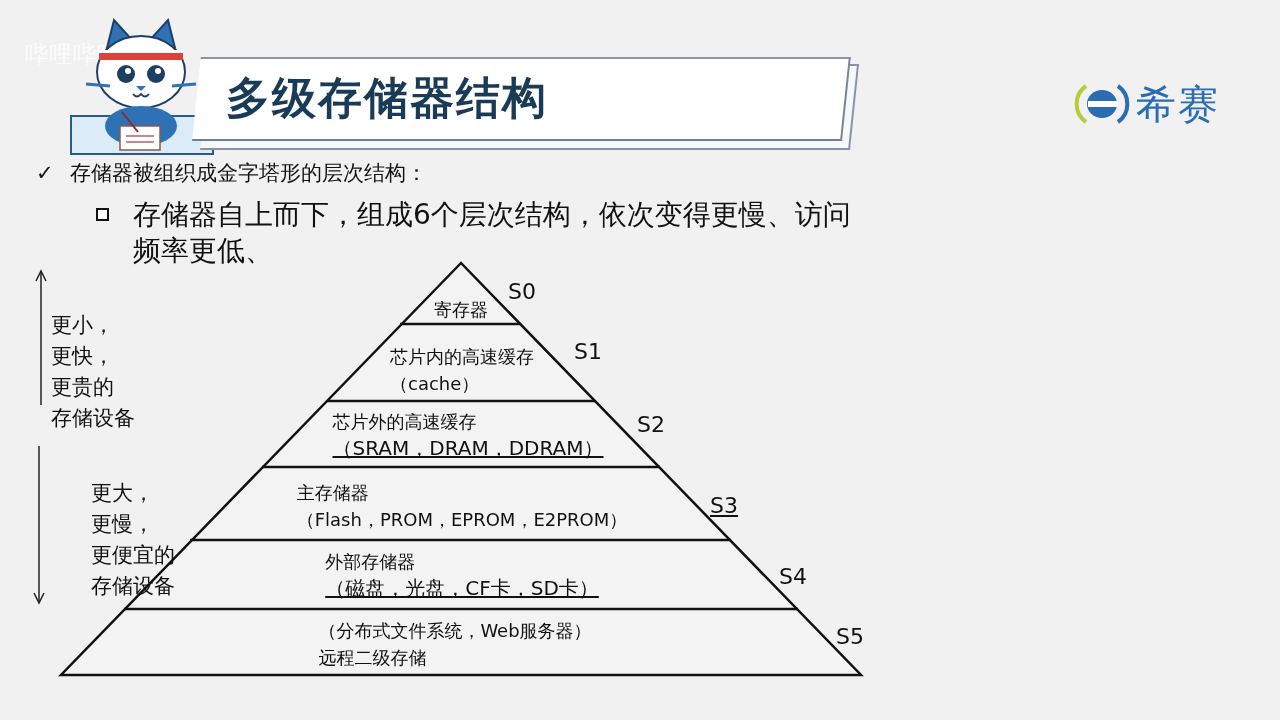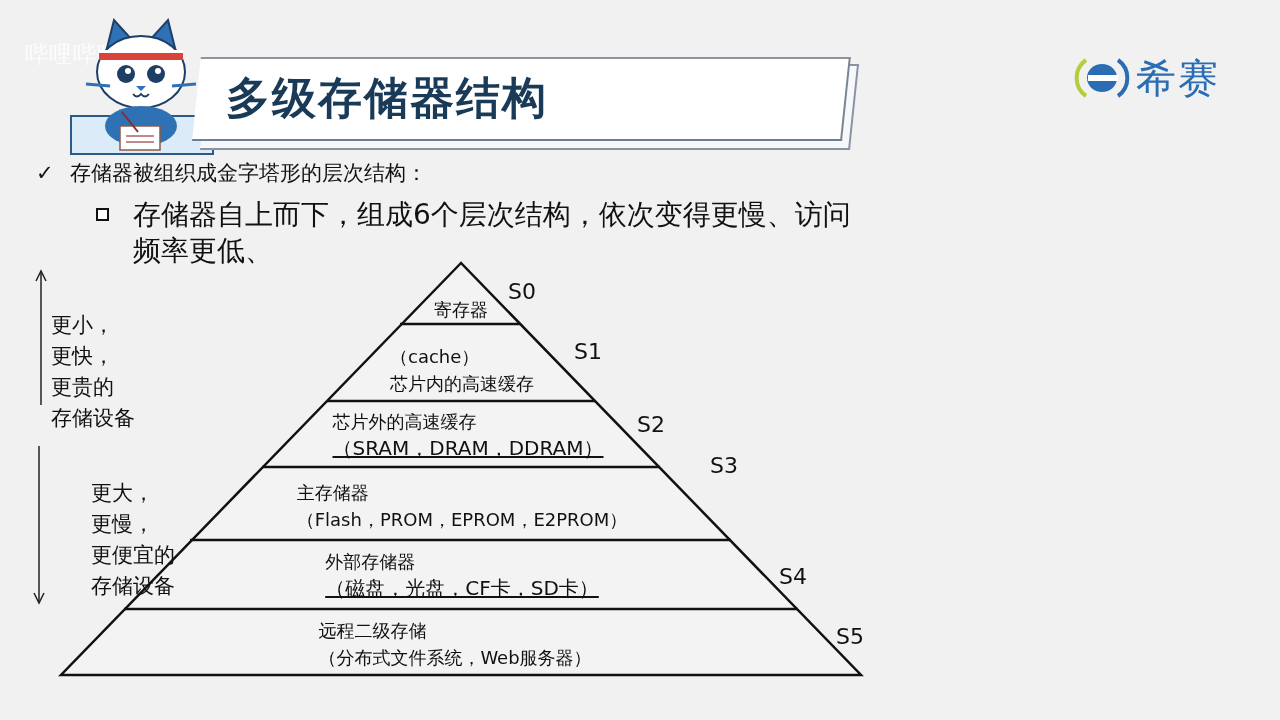--- a/index.html
+++ b/index.html
@@ -33,21 +33,21 @@
   .mascot-desk {
     position:absolute; left:70px; top:115px; width:140px; height:36px;
     background:#dcebf8; border:2px solid #2a5a88;
   }
   .watermark {
     position:absolute; left:25px; top:39px; font-size:23px; color:#ffffff;
     opacity:0.85; letter-spacing:1px;
   }
 
   
-  .logo { position:absolute; left:1072px; top:54px; display:flex; align-items:center; }
+  .logo { position:absolute; left:1072px; top:80px; display:flex; align-items:center; }
   .logo-text { font-size:40px; color:#2b6db3; letter-spacing:2px; margin-left:4px; line-height:48px; }
 
   
   .bullet1 { position:absolute; left:36px; top:158px; font-size:21px; line-height:30px; }
   .bullet1 .mark { display:inline-block; width:34px; }
   .bullet2 { position:absolute; left:96px; top:197px; font-size:28px; line-height:36px; width:780px; }
   .square {
     position:absolute; left:0; top:11px; width:9px; height:9px; border:2px solid #111; background:#fff;
   }
   .bullet2 .txt { margin-left:37px; display:block; }
@@ -135,38 +135,38 @@
   <div>更大，</div>
   <div>更慢，</div>
   <div>更便宜的</div>
   <div>存储设备</div>
 </div>
 
 <div class="lvl" style="left:461px;top:296px;">
   <div>寄存器</div>
 </div>
 <div class="lvl" style="left:462px;top:343px;">
+  <div>芯片内的高速缓存</div>
   <div>（cache）</div>
-  <div>芯片内的高速缓存</div>
 </div>
 <div class="lvl" style="left:468px;top:408px;">
   <div>芯片外的高速缓存</div>
   <div class="sub">（SRAM，DRAM，DDRAM）</div>
 </div>
 <div class="lvl" style="left:462px;top:479px;">
   <div>主存储器</div>
   <div>（Flash，PROM，EPROM，E2PROM）</div>
 </div>
 <div class="lvl" style="left:462px;top:548px;">
   <div>外部存储器</div>
   <div class="sub">（磁盘，光盘，CF卡，SD卡）</div>
 </div>
 <div class="lvl" style="left:455px;top:617px;">
+  <div>（分布式文件系统，Web服务器）</div>
   <div>远程二级存储</div>
-  <div>（分布式文件系统，Web服务器）</div>
 </div>
 
 <div class="s-lbl" style="left:508px;top:279px;">S0</div>
 <div class="s-lbl" style="left:574px;top:339px;">S1</div>
 <div class="s-lbl" style="left:637px;top:412px;">S2</div>
-<div class="s-lbl" style="left:710px;top:453px;">S3</div>
+<div class="s-lbl" style="left:710px;top:493px;text-decoration:underline;">S3</div>
 <div class="s-lbl" style="left:779px;top:564px;">S4</div>
 <div class="s-lbl" style="left:836px;top:624px;">S5</div>
 
 </body></html>

